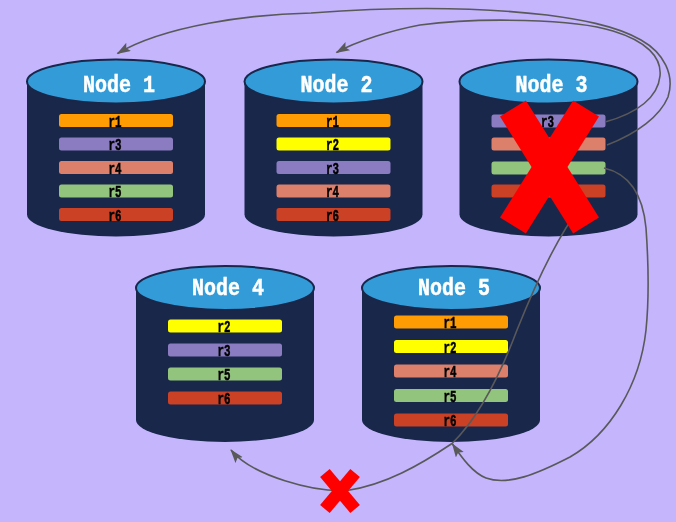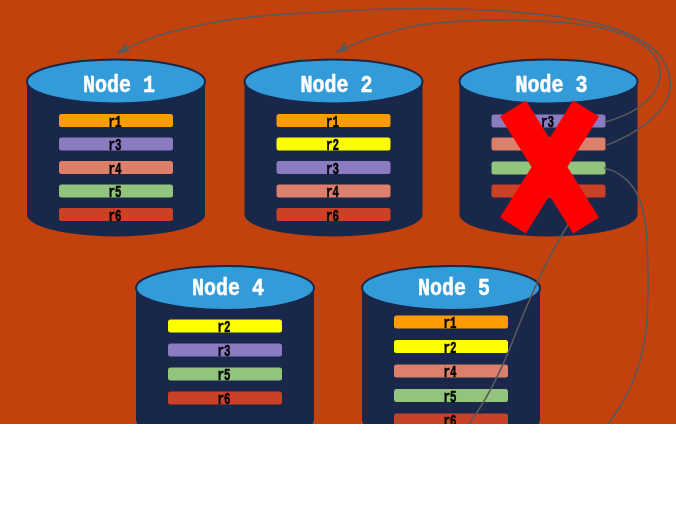--- a/index.html
+++ b/index.html
@@ -1,16 +1,16 @@
 <!DOCTYPE html>
 <html><head>
 <meta charset="utf-8">
 <style>
   html,body{margin:0;padding:0;background:#ffffff;}
-  #wrap{width:676px;height:424px;position:relative;overflow:hidden;background:#c2410c;}
+  #wrap{width:676px;height:522px;position:relative;overflow:hidden;background:#c4b5fd;}
   svg{display:block;}
   text{font-family:"Liberation Mono",monospace;font-weight:bold;}
 </style>
 </head>
 <body>
 <div id="wrap">
 <svg width="676" height="522" viewBox="0 0 676 522">
 <defs>
   <marker id="ah" markerUnits="userSpaceOnUse" markerWidth="18" markerHeight="12" refX="13" refY="4.75" orient="auto">
     <path d="M0,0 L14,4.75 L0,9.5 L2.8,4.75 Z" fill="#595959"></path>

